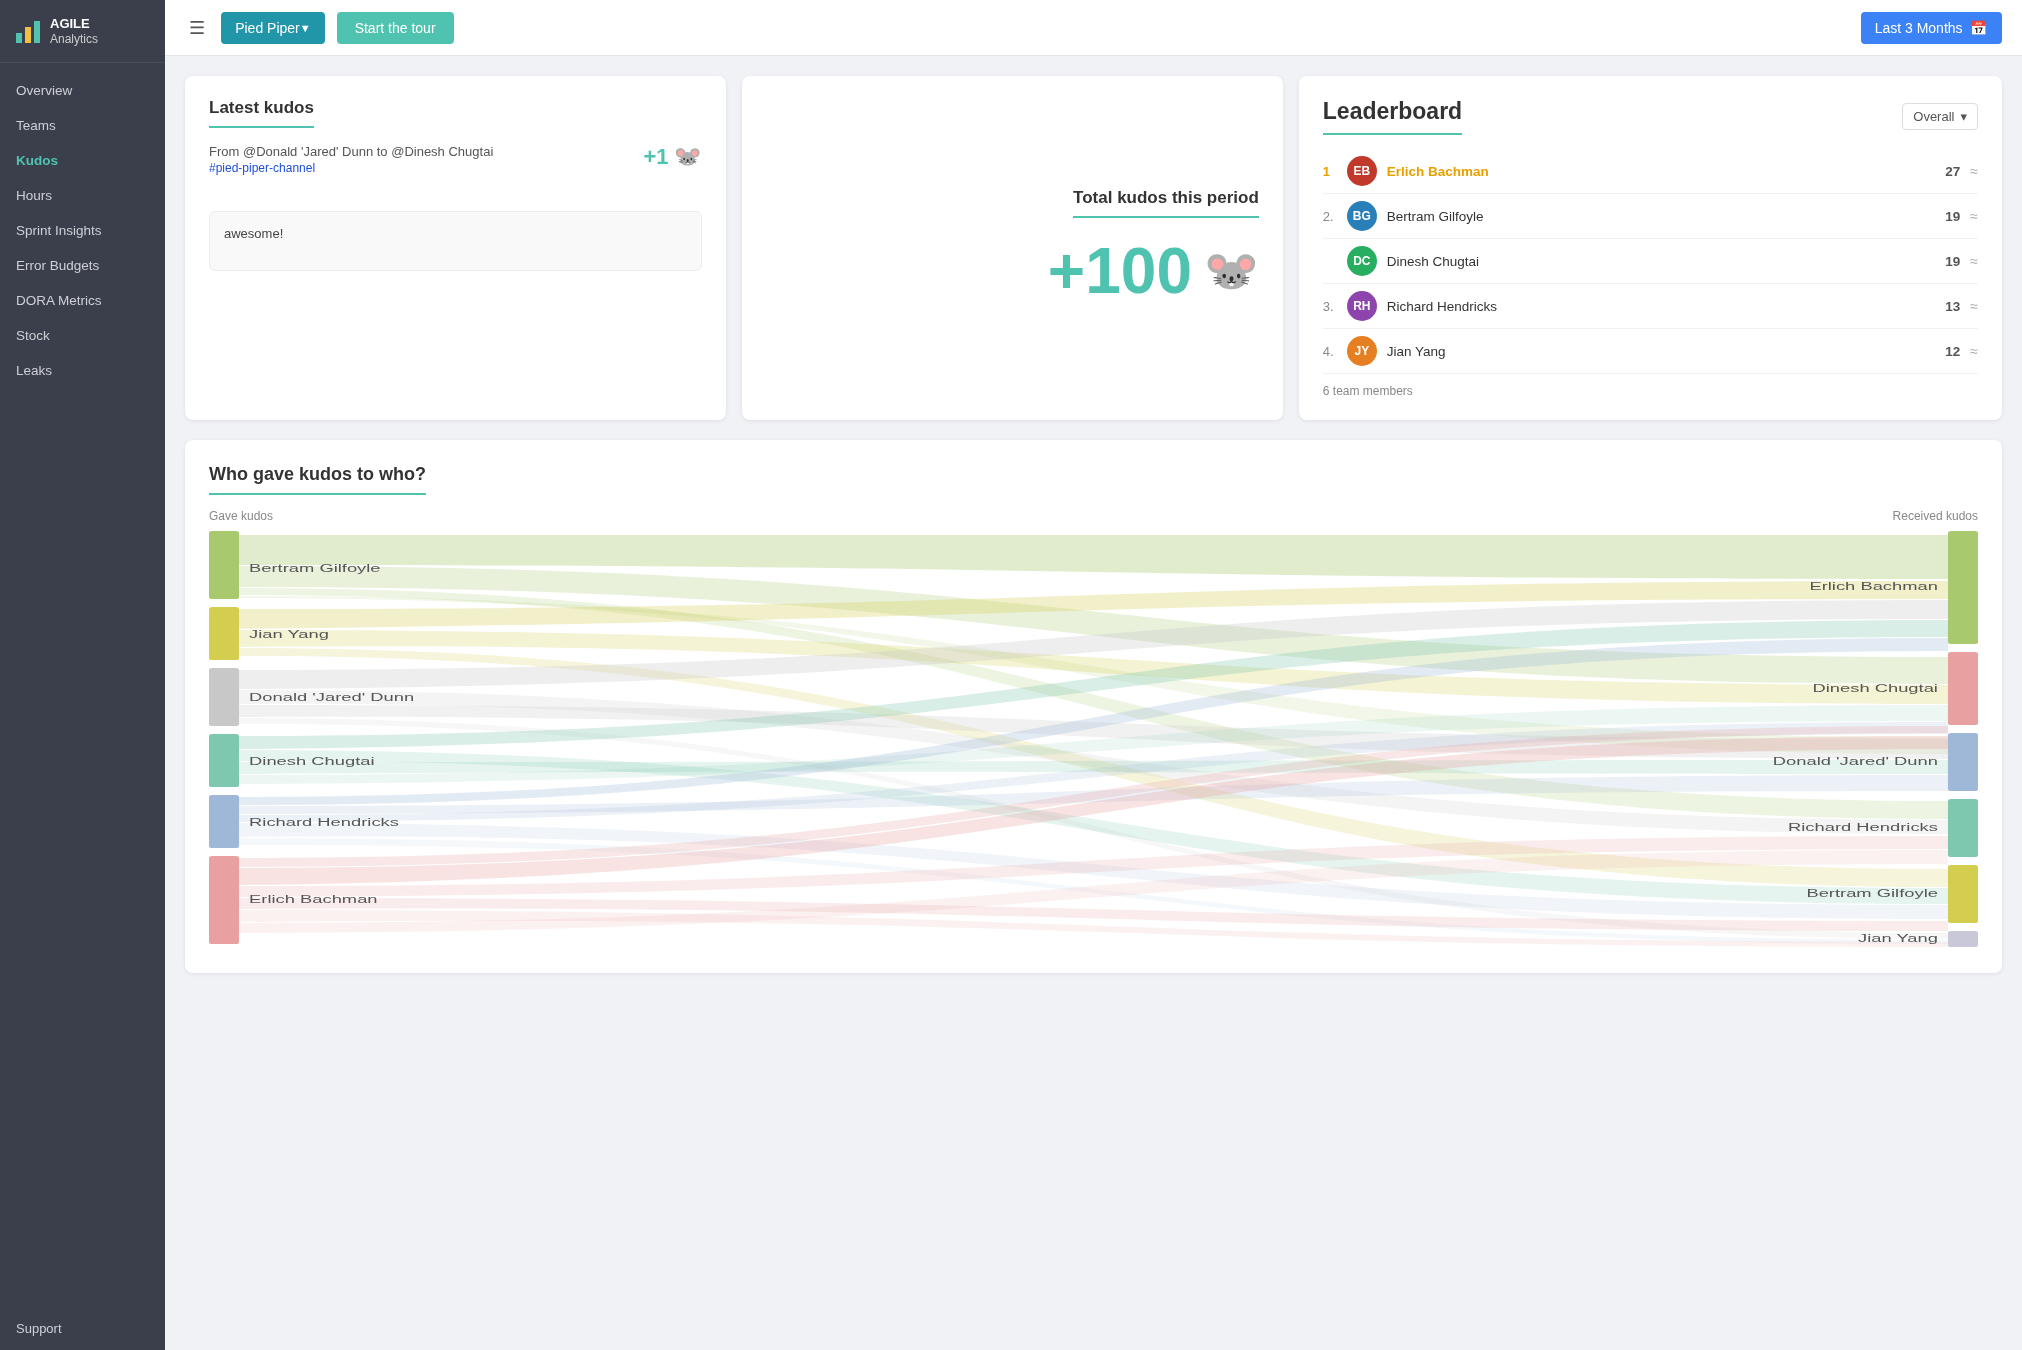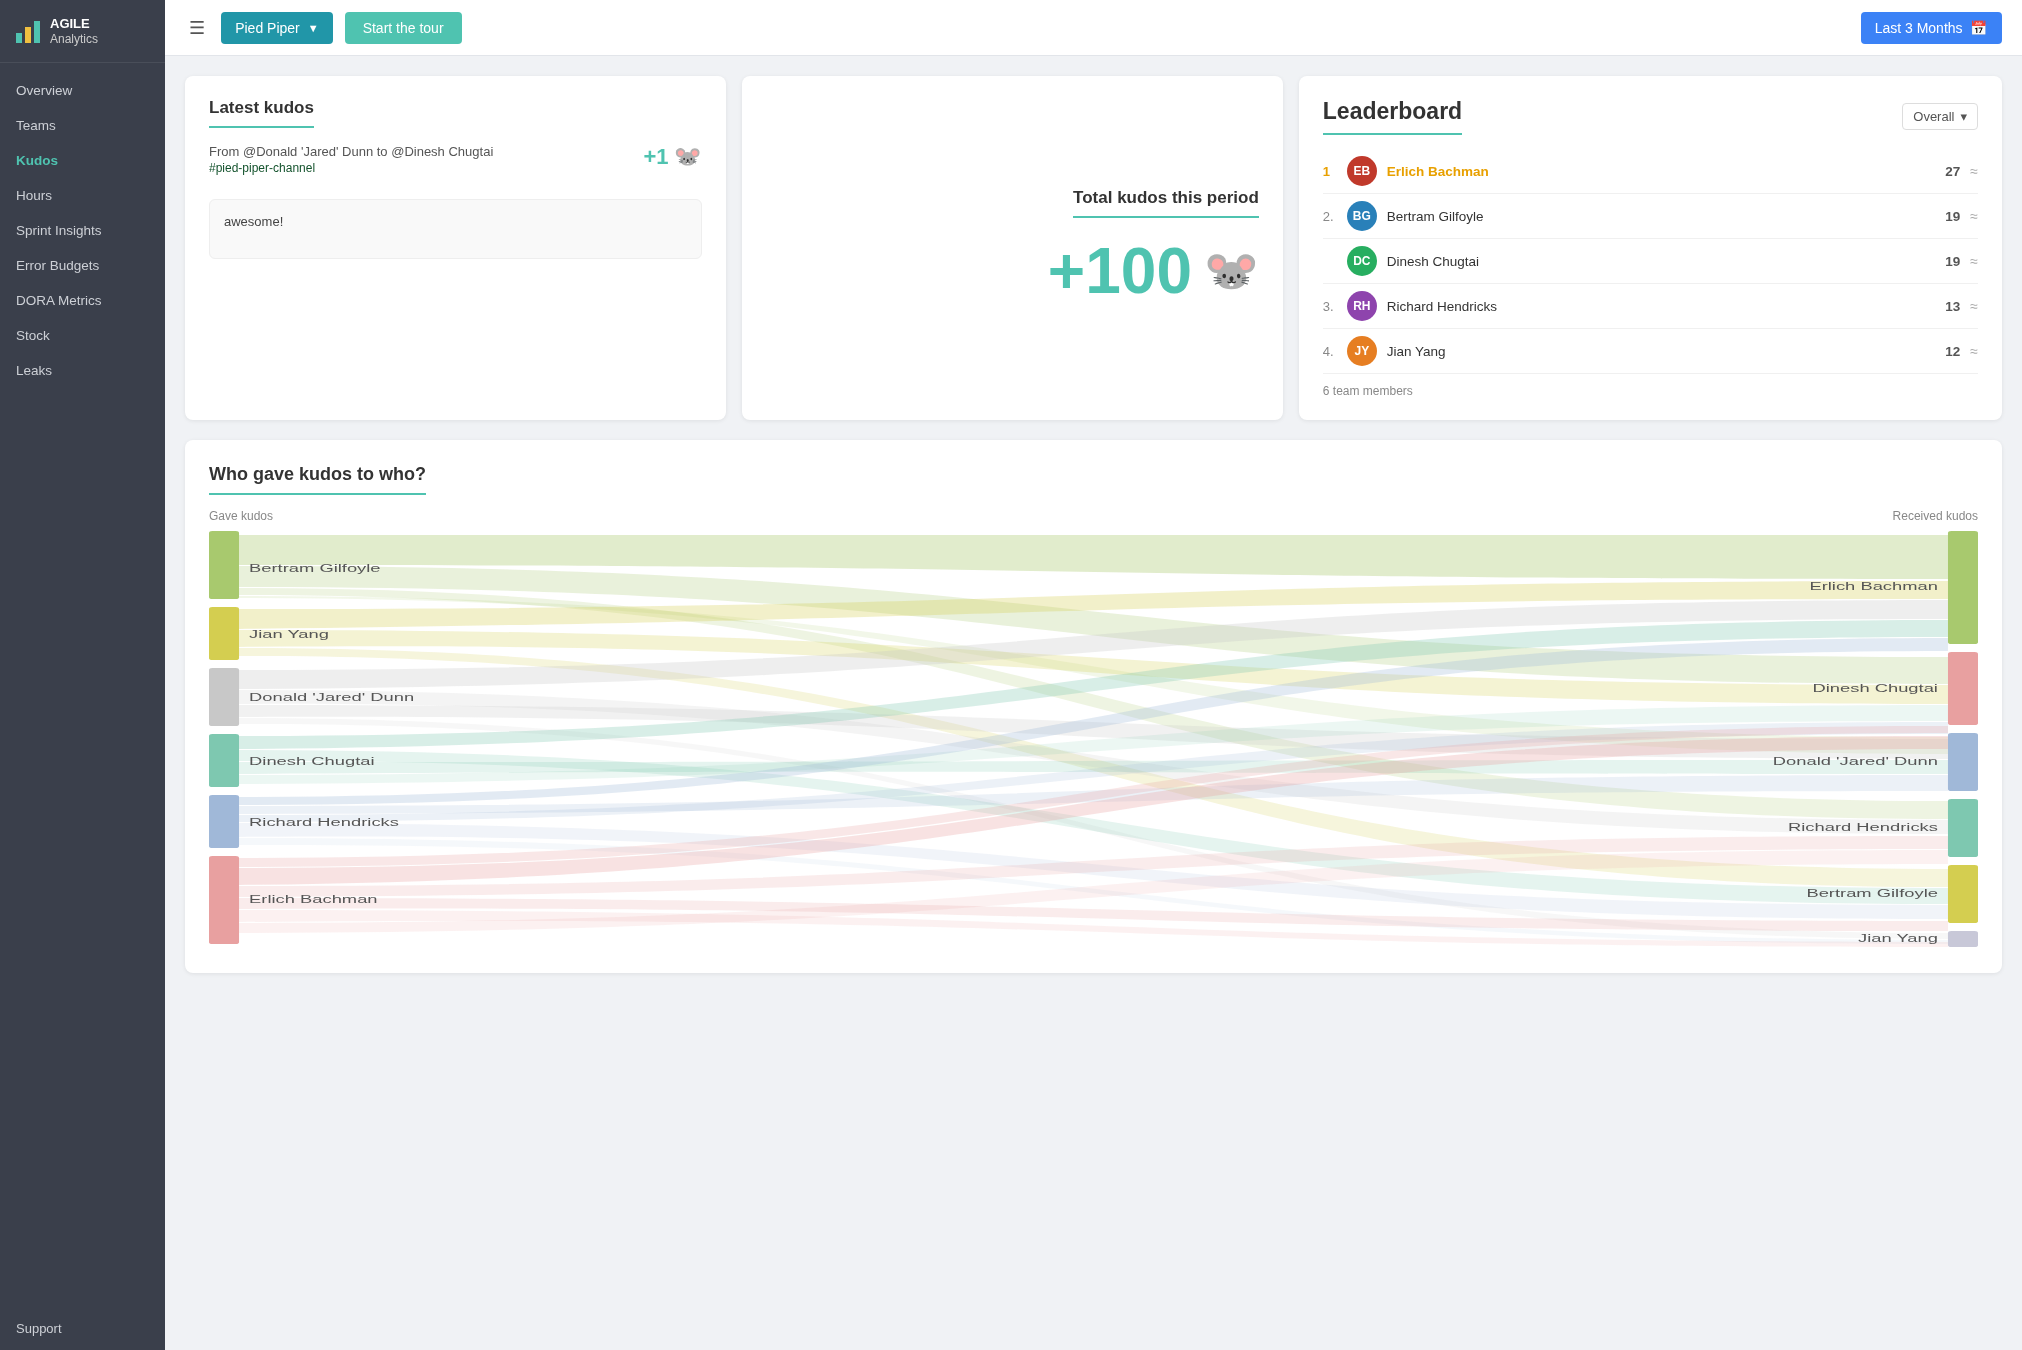--- a/index.html
+++ b/index.html
@@ -87,21 +87,20 @@
     .team-selector {
       background: #2196a8;
       color: #fff;
       border: none;
       border-radius: 4px;
       padding: 8px 14px;
       font-size: 14px;
       cursor: pointer;
       display: flex;
       align-items: center;
-      gap: 8px;
     }
     .team-selector .chevron { font-size: 11px; }
     .tour-btn {
       background: #4fc3b0;
       color: #fff;
       border: none;
       border-radius: 4px;
       padding: 8px 18px;
       font-size: 14px;
       cursor: pointer;
@@ -152,22 +151,22 @@
     }
 
     
     .kudos-from {
       font-size: 13px;
       color: #555;
       margin-bottom: 2px;
     }
     .kudos-channel {
       font-size: 12px;
-      color: #14532d;
-      margin-bottom: 14px;
+      color: #1d4ed8;
+      margin-bottom: 26px;
     }
     .kudos-header-row {
       display: flex;
       align-items: flex-start;
       justify-content: space-between;
     }
     .kudos-plus {
       color: #4fc3b0;
       font-size: 22px;
       font-weight: 700;

